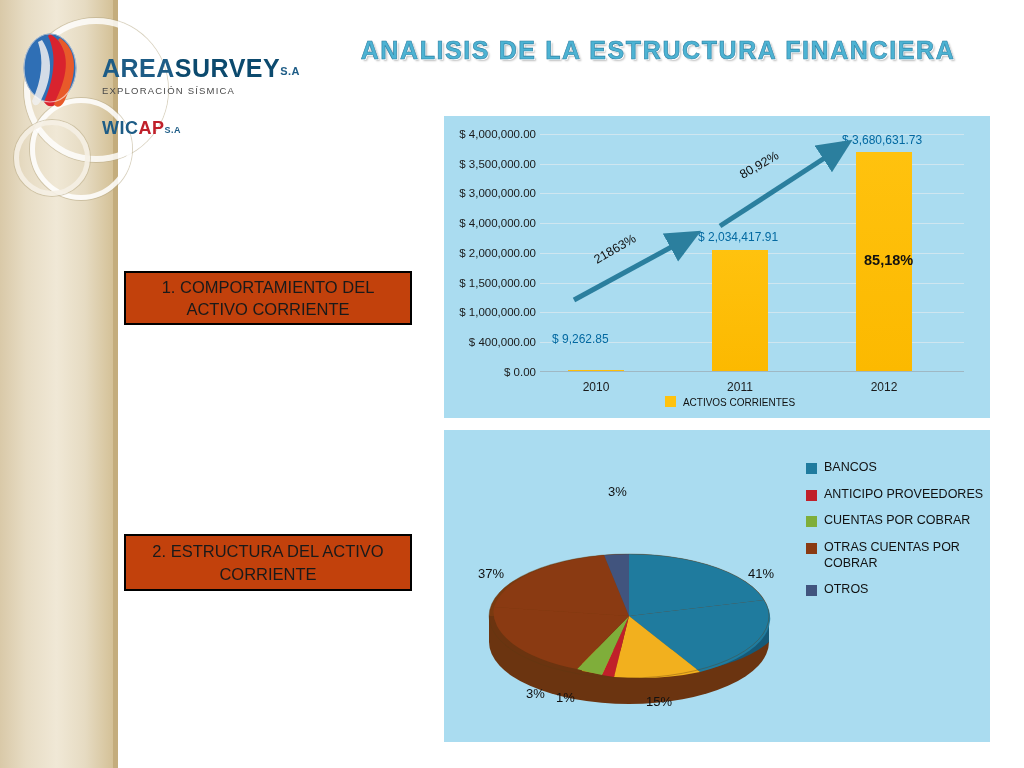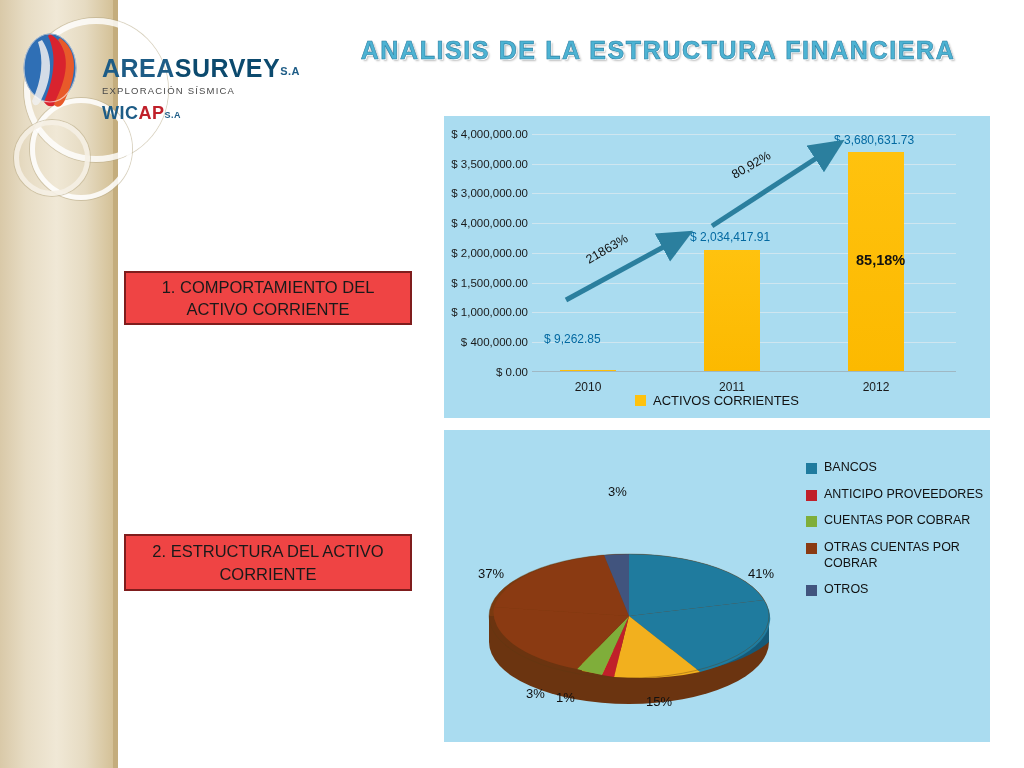--- a/index.html
+++ b/index.html
@@ -31,66 +31,66 @@
   .logo-mark{position:absolute;left:2px;top:6px;width:74px;height:86px;}
   .logo-text{position:absolute;left:84px;top:32px;}
   .brand{
     font-family:"Liberation Sans", sans-serif;
     font-size:25px;letter-spacing:.5px;font-weight:bold;color:#1c4f72;
   }
   .brand .blue{color:#1d5c86;}
   .brand .orange{color:#0c4a6e;}
   .brand .sa{font-size:11px;vertical-align:2px;color:#1d5c86;}
   .sub{font-size:9.5px;letter-spacing:1.2px;color:#4a4a4a;margin-top:2px;}
-  .wicap{margin-top:7px;font-size:18px;font-weight:bold;color:#1d5c86;letter-spacing:.5px;}
+  .wicap{margin-top:22px;font-size:18px;font-weight:bold;color:#1d5c86;letter-spacing:.5px;}
   .wicap .red{color:#c0202a;}
   .wicap .sa2{font-size:9px;color:#1d5c86;vertical-align:1px;}
 
   
   .title{
     position:absolute;left:318px;top:36px;width:680px;
     text-align:center;
     font-family:"Liberation Sans", sans-serif;
     font-weight:bold;font-size:25px;letter-spacing:1.6px;
     color:#4db3d3;
     -webkit-text-stroke:0.6px #2b7fa3;
     text-shadow:1px 1px 0 #ffffff, 2px 2px 2px rgba(0,0,0,.25);
   }
 
   
   .callout{
-    position:absolute;border:2px solid #7f1d1d;background:#ef4444;
+    position:absolute;border:2px solid #000000;background:#c2410c;
     color:#1a1a1a;font-size:16.5px;line-height:1.35;text-align:center;
     display:flex;align-items:center;justify-content:center;padding:6px 10px;box-sizing:border-box;
   }
   #callout-1{left:124px;top:271px;width:288px;height:54px;}
   #callout-2{left:124px;top:534px;width:288px;height:57px;}
 
   
   .panel{position:absolute;background:#aadcf0;}
   #bar-panel{left:444px;top:116px;width:546px;height:302px;}
   #pie-panel{left:444px;top:430px;width:546px;height:312px;}
 
   
-  .bar-plot{position:absolute;left:88px;top:18px;width:424px;height:238px;}
+  .bar-plot{position:absolute;left:96px;top:18px;width:424px;height:238px;}
   .gridline{position:absolute;left:0;width:424px;height:1px;background:#cfe6f0;}
   .axis-x{position:absolute;left:0;bottom:0;width:424px;height:1px;background:#9fb8c4;}
   .ylab{
     position:absolute;right:0;width:88px;text-align:right;
     font-size:11.5px;color:#1a1a1a;transform:translateY(-50%);
   }
   .xlab{position:absolute;font-size:12px;color:#1a1a1a;text-align:center;width:110px;}
   .bar{position:absolute;bottom:1px;background:linear-gradient(180deg,#ffc20e 0%,#fcb900 100%);}
   .bar-val{position:absolute;font-size:12px;color:#0369a1;white-space:nowrap;}
   .inbar-val{position:absolute;font-size:14.5px;font-weight:bold;color:#111;}
   .arrow-lab{
     position:absolute;font-size:12.5px;color:#111;white-space:nowrap;
   }
   .legend-bar{
-    position:absolute;left:0;width:546px;bottom:10px;text-align:center;font-size:13px;color:#111;
+    position:absolute;left:0;width:546px;bottom:10px;text-align:center;font-size:10px;color:#111;padding-left:13px;
   }
   .legend-bar .sw{display:inline-block;width:11px;height:11px;background:#ffc20e;margin-right:7px;vertical-align:-1px;}
 
   
   .pie-wrap{position:absolute;left:20px;top:36px;width:330px;height:240px;}
   .pie-lab{position:absolute;font-size:13px;color:#111;font-weight:normal;}
   .pie-legend{position:absolute;left:362px;top:30px;width:180px;}
   .leg-row{display:flex;align-items:flex-start;margin-bottom:11px;font-size:12.5px;color:#111;line-height:1.25;}
   .leg-sw{width:11px;height:11px;margin-right:7px;margin-top:3px;flex:0 0 11px;}
 </style>

